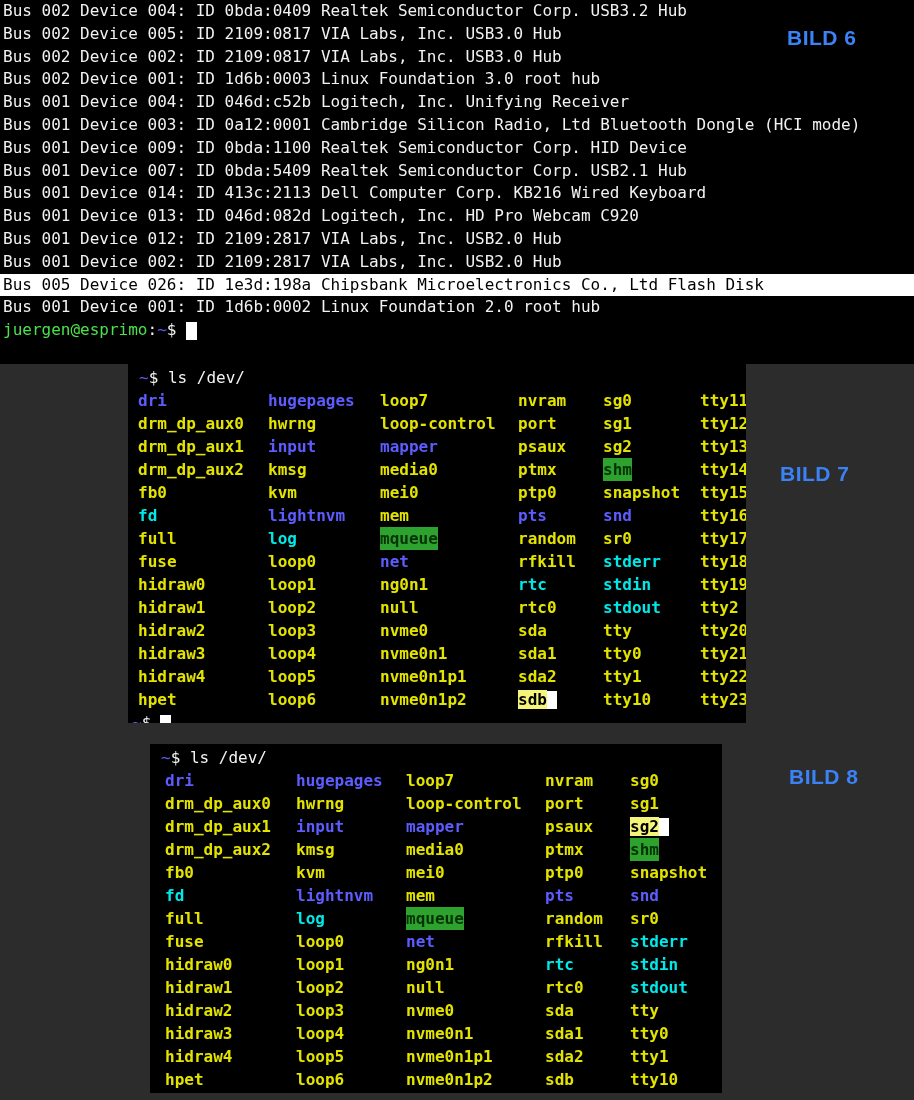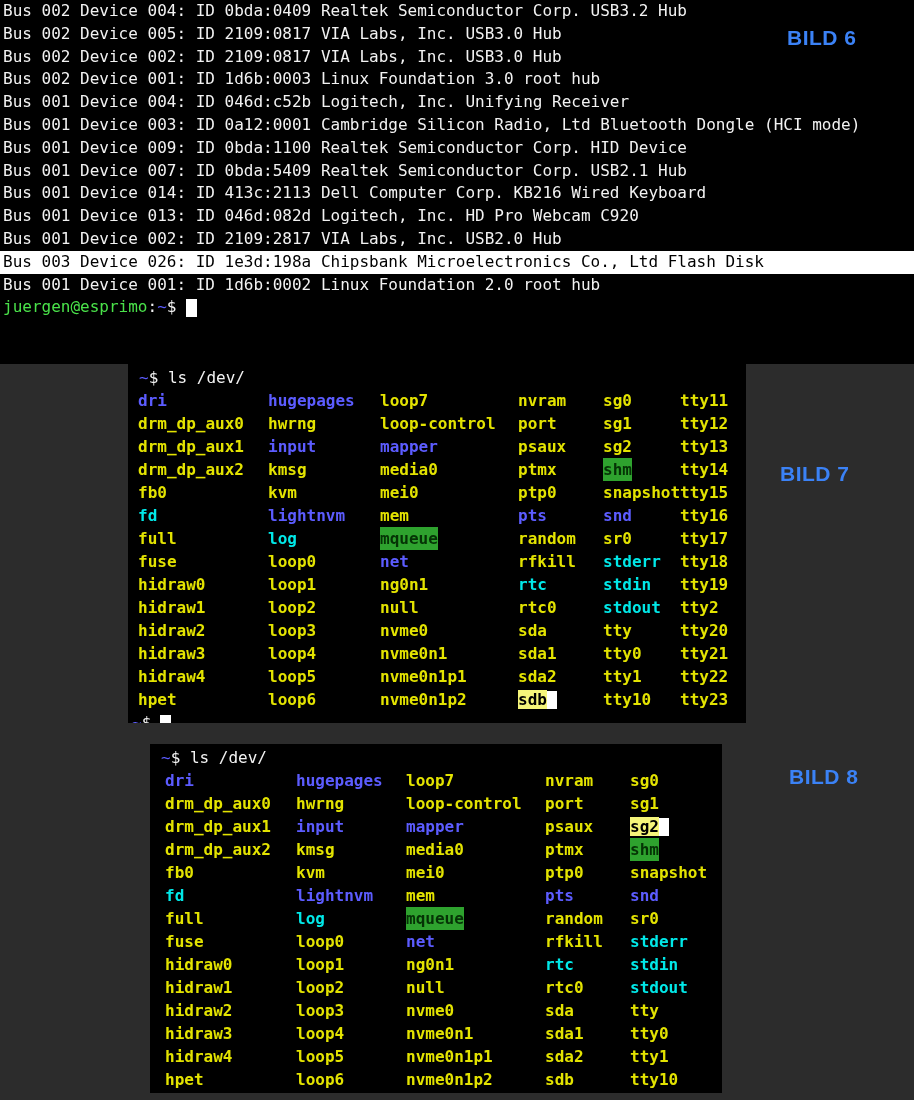--- a/index.html
+++ b/index.html
@@ -23,21 +23,21 @@
   .tprompt{height:23px;line-height:23px;white-space:pre;padding-left:11px;color:#f2f2f2;margin-top:2px;}
   .trow{position:relative;height:23px;line-height:23px;}
   .cell{position:absolute;top:0;white-space:pre;font-weight:bold;}
   .c-y{color:#e3e300;}
   .c-b{color:#5c5cff;}
   .c-c{color:#00e8e8;}
   .c-g{color:#053305;background:#2ea22e;}
   .c-h{color:#000;background:#f5f57a;}
   .hl-block{display:inline-block;width:10px;height:18px;background:#fff;vertical-align:text-bottom;}
   .term7 .col0{left:10px}.term7 .col1{left:140px}.term7 .col2{left:252px}
-  .term7 .col3{left:390px}.term7 .col4{left:475px}.term7 .col5{left:552px}
+  .term7 .col3{left:390px}.term7 .col4{left:475px}.term7 .col5{left:572px}
   .term8 .col0{left:15px}.term8 .col1{left:146px}.term8 .col2{left:256px}
   .term8 .col3{left:395px}.term8 .col4{left:480px}
   .cut-prompt{height:23px;line-height:23px;white-space:pre;padding-left:4px;color:#f2f2f2;}
   .cursor-sm{display:inline-block;width:11px;height:17px;background:#fff;vertical-align:middle;margin-left:9px;}
 
   
   .bild-label{position:absolute;color:#3b82f6;font-family:"Liberation Sans",sans-serif;
               font-weight:bold;font-size:21px;letter-spacing:0.5px;}
   .bild6{left:787px;top:26px;}
   .bild7{left:780px;top:462px;}
@@ -53,22 +53,23 @@
         <div class="lline">Bus 002 Device 004: ID 0bda:0409 Realtek Semiconductor Corp. USB3.2 Hub</div>
         <div class="lline">Bus 002 Device 005: ID 2109:0817 VIA Labs, Inc. USB3.0 Hub</div>
         <div class="lline">Bus 002 Device 002: ID 2109:0817 VIA Labs, Inc. USB3.0 Hub</div>
         <div class="lline">Bus 002 Device 001: ID 1d6b:0003 Linux Foundation 3.0 root hub</div>
         <div class="lline">Bus 001 Device 004: ID 046d:c52b Logitech, Inc. Unifying Receiver</div>
         <div class="lline">Bus 001 Device 003: ID 0a12:0001 Cambridge Silicon Radio, Ltd Bluetooth Dongle (HCI mode)</div>
         <div class="lline">Bus 001 Device 009: ID 0bda:1100 Realtek Semiconductor Corp. HID Device</div>
         <div class="lline">Bus 001 Device 007: ID 0bda:5409 Realtek Semiconductor Corp. USB2.1 Hub</div>
         <div class="lline">Bus 001 Device 014: ID 413c:2113 Dell Computer Corp. KB216 Wired Keyboard</div>
         <div class="lline">Bus 001 Device 013: ID 046d:082d Logitech, Inc. HD Pro Webcam C920</div>
+        <div class="lline">Bus 001 Device 012: ID 2109:2817 VIA Labs, Inc. USB2.0 Hub</div>
         <div class="lline">Bus 001 Device 002: ID 2109:2817 VIA Labs, Inc. USB2.0 Hub</div>
-        <div class="lline hl">Bus 003 Device 026: ID 1e3d:198a Chipsbank Microelectronics Co., Ltd Flash Disk</div>
+        <div class="lline hl">Bus 005 Device 026: ID 1e3d:198a Chipsbank Microelectronics Co., Ltd Flash Disk</div>
         <div class="lline">Bus 001 Device 001: ID 1d6b:0002 Linux Foundation 2.0 root hub</div>
       </div>
     <div class="prompt-line"><span class="p-user">juergen@esprimo</span><span class="p-white">:</span><span class="p-tilde">~</span><span class="p-white">$</span><span class="cursor"></span></div>
     <div class="bild-label bild6">BILD 6</div>
   </div>
 
   <div class="term term7">
     <div class="tprompt"><span class="p-tilde">~</span><span class="p-white">$ ls /dev/</span></div>
     <div id="t7-rows">
         <div class="trow">

